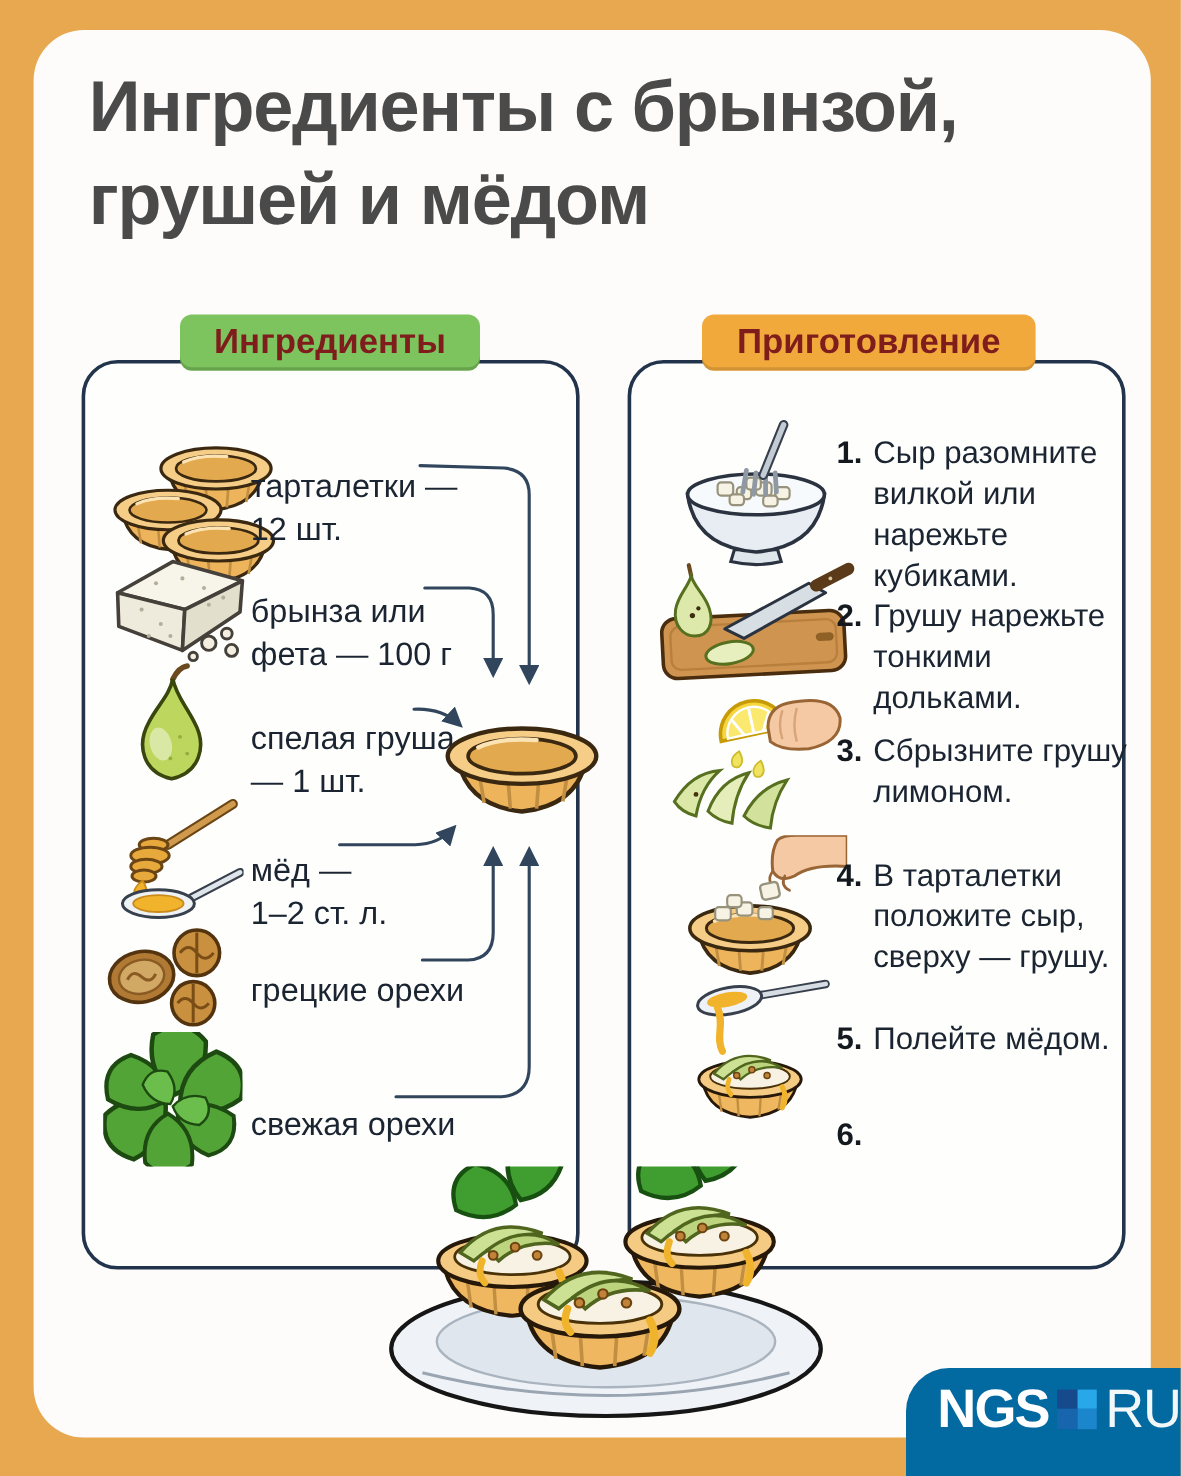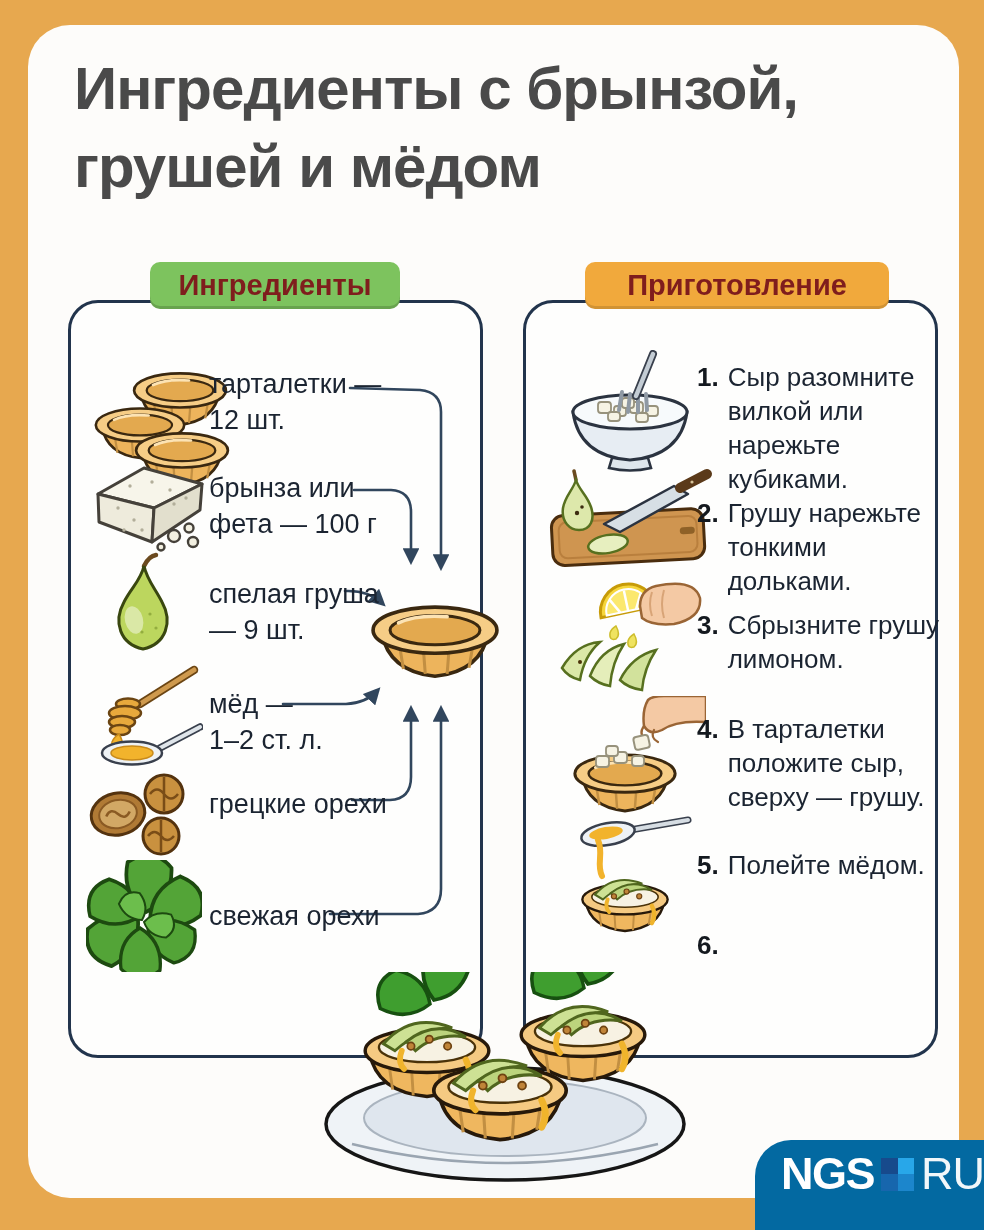--- a/index.html
+++ b/index.html
@@ -22,25 +22,26 @@
     border:3px solid #22344C;border-radius:30px;background:#FEFEFD;z-index:1;
   }
   #panel-ingredients{left:68px}
   #panel-steps{left:523px}
   .badge{
     position:absolute;top:262px;height:47px;border-radius:10px;z-index:4;
     display:flex;align-items:center;justify-content:center;
     font-size:29px;font-weight:700;color:#7f1d1d;
   }
   #badge-ingredients{left:150px;width:250px;background:#7DC35E;box-shadow:inset 0 -3px 0 rgba(0,0,0,.16)}
-  #badge-steps{left:585px;width:304px;background:#F1A93C;box-shadow:inset 0 -3px 0 rgba(0,0,0,.13)}
+  #badge-steps{left:585px;width:278px;background:#F1A93C;box-shadow:inset 0 -3px 0 rgba(0,0,0,.13)}
   .ing-icon,.step-icon,.center-tart,.plate{position:absolute;z-index:2}
   .ing-label{
     position:absolute;z-index:2;font-size:27px;line-height:36px;color:#1B2431;
     white-space:pre-line;
+    margin-top:21px;
   }
   .arrows{position:absolute;left:68px;top:300px;width:415px;height:758px;z-index:1;pointer-events:none}
   .step{position:absolute;display:flex;gap:9px;width:248px;z-index:2}
   .step-num{flex:0 0 auto;font-weight:700;font-size:26px;line-height:34px;color:#14191F}
   .step-text{font-size:26px;line-height:34px;color:#1B2431;white-space:pre-line}
   .plate{left:312px;top:972px;z-index:5}
   .tab{
     position:absolute;left:755px;top:1140px;width:229px;height:90px;z-index:6;
     background:#0369a1;border-top-left-radius:36px;
   }
@@ -184,21 +185,21 @@
       <use href="#leafp" transform="translate(58,62) rotate(35) scale(0.9)" fill="#6CBE4C"></use>
     </g>
   </svg>
 </div>
 
 <div class="ing-label" style="left:209px;top:366px">тарталетки —
 12 шт.</div>
 <div class="ing-label" style="left:209px;top:470px">брынза или
 фета — 100 г</div>
 <div class="ing-label" style="left:209px;top:576px">спелая груша
-— 9 шт.</div>
+— 1 шт.</div>
 <div class="ing-label" style="left:209px;top:686px">мёд —
 1–2 ст. л.</div>
 <div class="ing-label" style="left:209px;top:786px">грецкие орехи</div>
 <div class="ing-label" style="left:209px;top:898px">свежая орехи</div>
 
 <div class="center-tart" style="left:362px;top:584px;width:146px;height:112px">
   <svg viewBox="0 0 120 84" width="146" height="102">
     <use href="#sym-tart" x="0" y="0" width="120" height="84"></use>
   </svg>
 </div>

